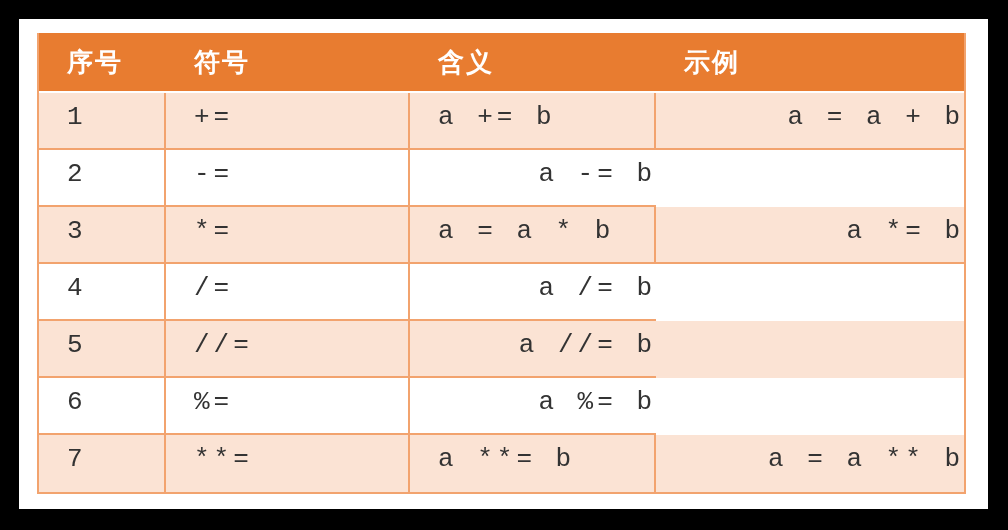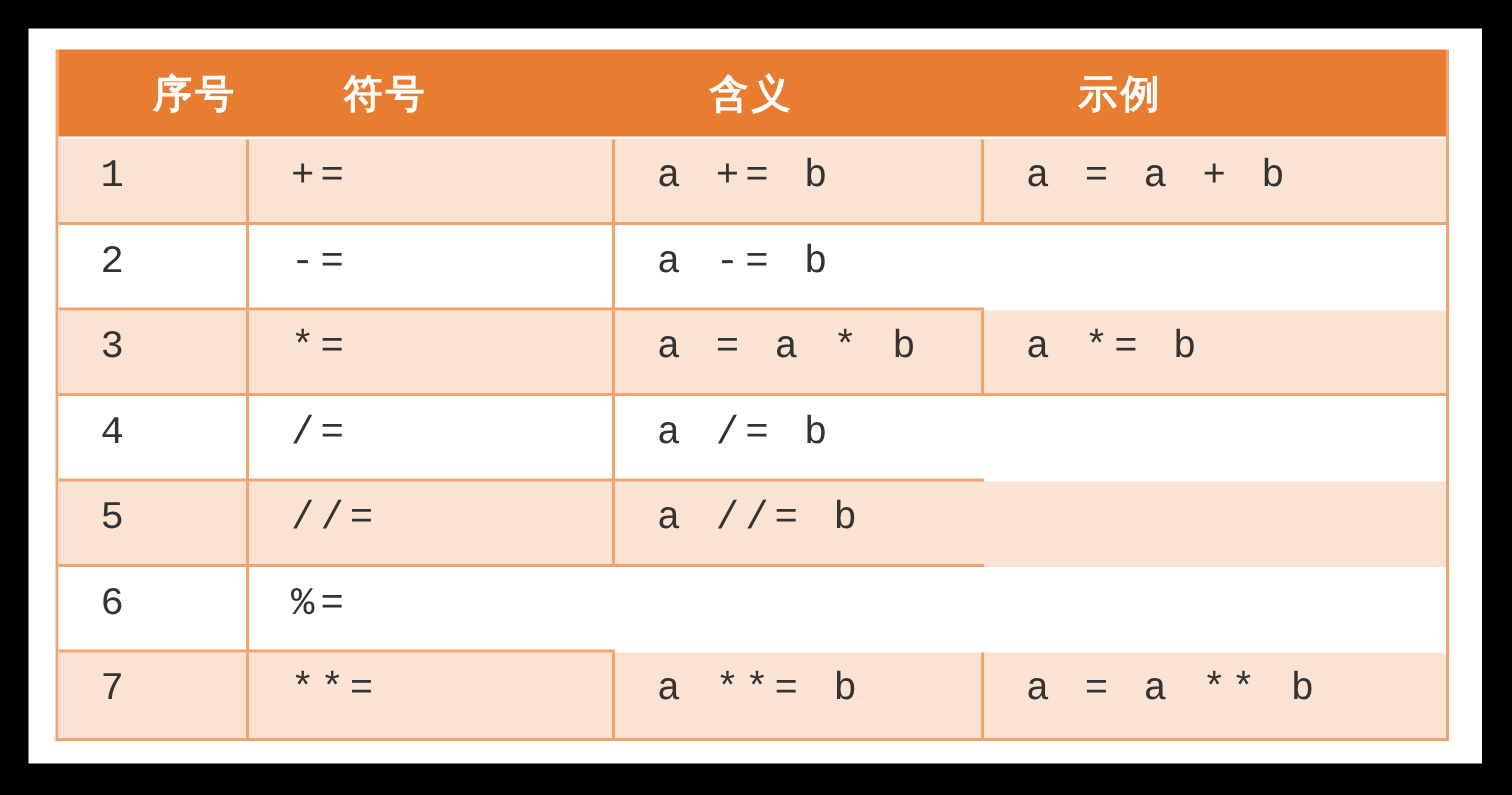--- a/index.html
+++ b/index.html
@@ -35,21 +35,20 @@
   .th{
     box-sizing:border-box;
     padding:12px 0 0 28px;
     font-family:Liberation Serif, serif;
     font-weight:bold;
     font-size:26px;
     color:var(--header-text,#FFFFFF);
     letter-spacing:2px;
     white-space:nowrap;
     overflow:hidden;
-    margin-left:35px;
   }
   .trow{
     display:grid;
     grid-template-columns:127px 244px 246px 1fr;
     height:57px;
     background:#ffffff;
   }
   .trow.band{
     background:var(--band-bg,#FBE3D4);
   }
@@ -57,21 +56,21 @@
     box-sizing:border-box;
     padding:9px 0 0 28px;
     font-size:26px;
     letter-spacing:4px;
     color:var(--text,#333333);
     border-right:2px solid var(--border,#F2A36E);
     border-bottom:2px solid var(--border,#F2A36E);
     white-space:nowrap;
     overflow:hidden;
   }
-  .td:last-child{border-right:none;}
+  .td:last-child{border-right:none;text-align:right;}
   .trow:last-child .td{border-bottom:none;}
 </style>
 </head>
 <body>
 
 <div class="canvas">
   <div class="page">
     <div class="optable">
 
       <div class="thead">
@@ -109,20 +108,21 @@
 
       <div class="trow band">
         <div class="td">5</div>
         <div class="td">//=</div>
         <div class="td">a //= b</div>
       </div>
 
       <div class="trow">
         <div class="td">6</div>
         <div class="td">%=</div>
+        <div class="td">a %= b</div>
       </div>
 
       <div class="trow band">
         <div class="td">7</div>
         <div class="td">**=</div>
         <div class="td">a **= b</div>
         <div class="td">a = a ** b</div>
       </div>
 
     </div>

